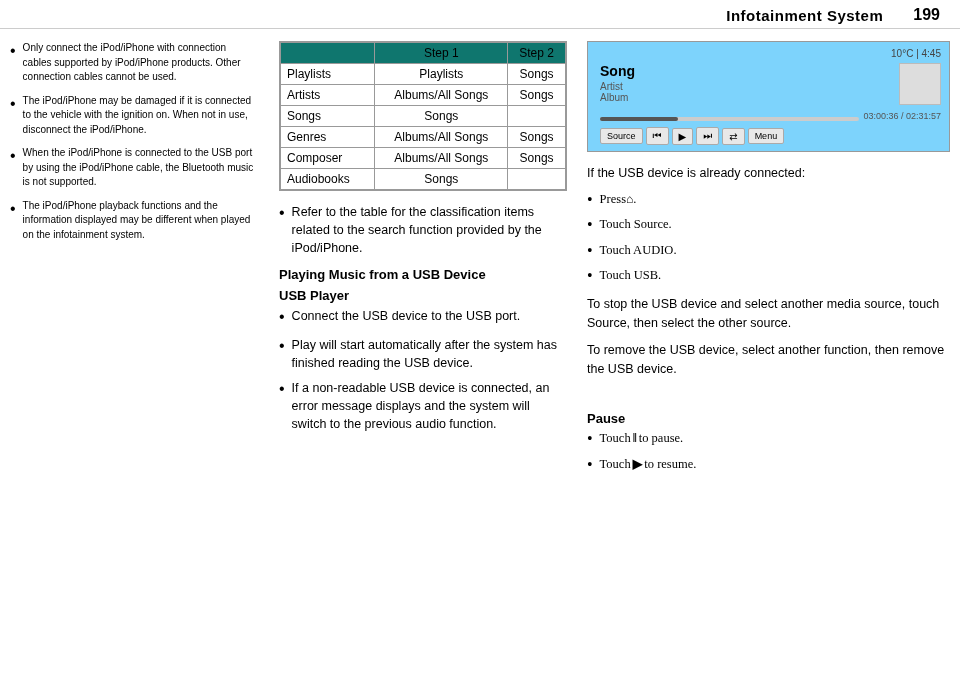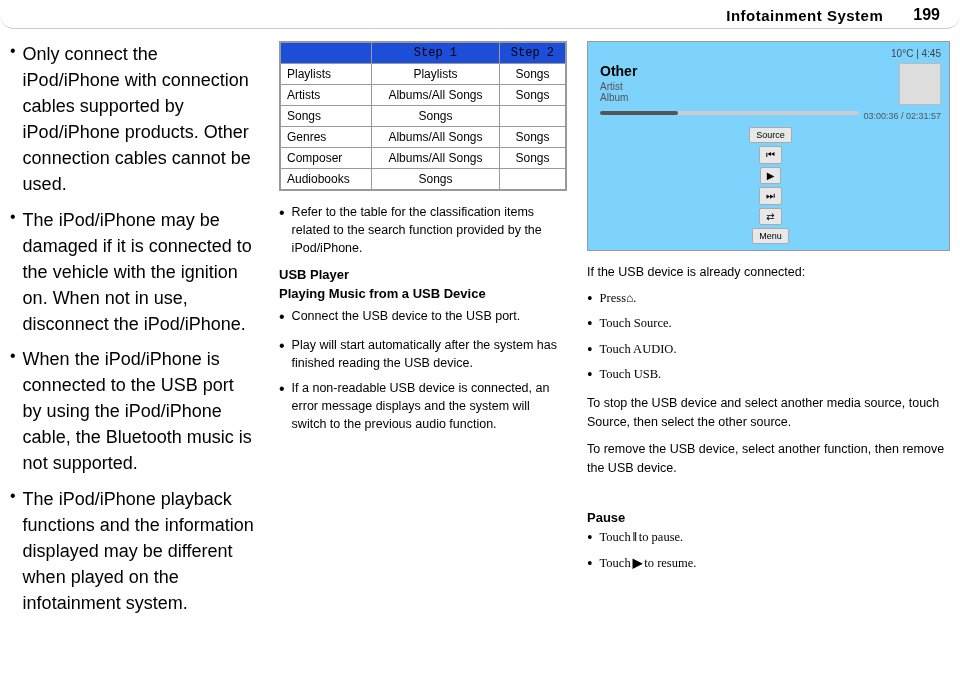--- a/index.html
+++ b/index.html
@@ -17,21 +17,20 @@
       height: 678px;
       display: flex;
       flex-direction: column;
     }
     .header {
       display: flex;
       justify-content: flex-end;
       align-items: center;
       padding: 6px 20px 4px 20px;
       border-bottom: 1px solid #ccc;
-      border-radius: 14px;
     }
     .header-title {
       font-size: 15px;
       font-weight: bold;
       letter-spacing: 0.5px;
     }
     .header-page {
       font-size: 16px;
       font-weight: bold;
       margin-left: 30px;
@@ -49,21 +48,21 @@
       padding-right: 8px;
     }
     .bullet-list {
       list-style: none;
       padding: 0;
     }
     .bullet-list li {
       display: flex;
       align-items: flex-start;
       margin-bottom: 9px;
-      font-size: 18px;
+      font-size: 10px;
       line-height: 1.45;
     }
     .bullet-list li::before {
       content: "•";
       font-size: 16px;
       margin-right: 7px;
       margin-top: -2px;
       flex-shrink: 0;
     }
     
@@ -80,23 +79,22 @@
       width: 100%;
       border-collapse: collapse;
       font-size: 12px;
     }
     table th, table td {
       border: 1px solid #999;
       padding: 3px 5px;
       text-align: center;
     }
     table th {
-      background: #1d4ed8;
+      background: #0f766e;
       font-weight: normal;
-      font-family: Liberation Mono, monospace;
     }
     table td:first-child {
       text-align: left;
       padding-left: 6px;
     }
     .mid-bullets {
       list-style: none;
       padding: 0;
       margin-bottom: 10px;
     }
@@ -159,21 +157,21 @@
     .display-thumbnail {
       width: 42px;
       height: 42px;
       border: 1px solid #bbb;
       background: #ddd;
       margin-left: 8px;
       flex-shrink: 0;
     }
     .progress-bar-container {
       display: flex;
-      align-items: flex-start;
+      align-items: flex-end;
       margin-bottom: 6px;
       gap: 4px;
     }
     .progress-bar {
       flex: 1;
       height: 4px;
       background: #ccc;
       border-radius: 2px;
       position: relative;
     }
@@ -185,21 +183,20 @@
     }
     .progress-time {
       font-size: 9px;
       color: #555;
       white-space: nowrap;
     }
     .controls {
       display: flex;
       align-items: center;
       gap: 3px;
-      flex-direction: column;
     }
     .ctrl-btn {
       border: 1px solid #aaa;
       background: #e8e8e8;
       font-size: 10px;
       padding: 2px 6px;
       cursor: pointer;
       border-radius: 2px;
     }
     .ctrl-btn.source-btn, .ctrl-btn.menu-btn {
@@ -316,22 +313,22 @@
             </tbody>
         </table>
       </div>
 
       <ul class="mid-bullets">
         <li>
             <span>Refer to the table for the classification items related to the search function provided by the iPod/iPhone.</span>
           </li>
       </ul>
 
+      <div class="section-title" style="margin-bottom:6px;">Playing Music from a USB Device</div>
       <div class="section-title">USB Player</div>
-      <div class="section-title" style="margin-bottom:6px;">Playing Music from a USB Device</div>
 
       <ul class="mid-bullets">
         <li>
             <span>Connect the USB device to the USB port.</span>
           </li>
         <li>
             <span>Play will start automatically after the system has finished reading the USB device.</span>
           </li>
         <li>
             <span>If a non-readable USB device is connected, an error message displays and the system will switch to the previous audio function.</span>
@@ -339,21 +336,21 @@
       </ul>
     </div>
 
     <div class="col-right">
       <div class="device-display">
         <div class="display-top-bar">
           <span>10°C | 4:45</span>
         </div>
         <div class="display-main">
           <div class="display-info">
-            <div class="display-song">Other</div>
+            <div class="display-song">Song</div>
             <div class="display-artist">Artist</div>
             <div class="display-album">Album</div>
           </div>
           <div class="display-thumbnail"></div>
         </div>
         <div class="progress-bar-container">
           <div class="progress-bar">
             <div class="progress-bar-fill"></div>
           </div>
           <span class="progress-time">03:00:36 / 02:31:57</span>

